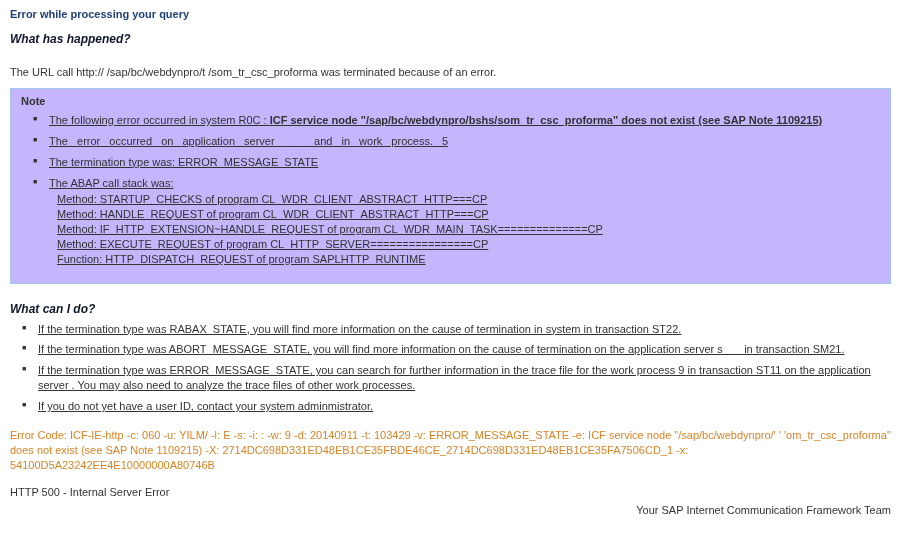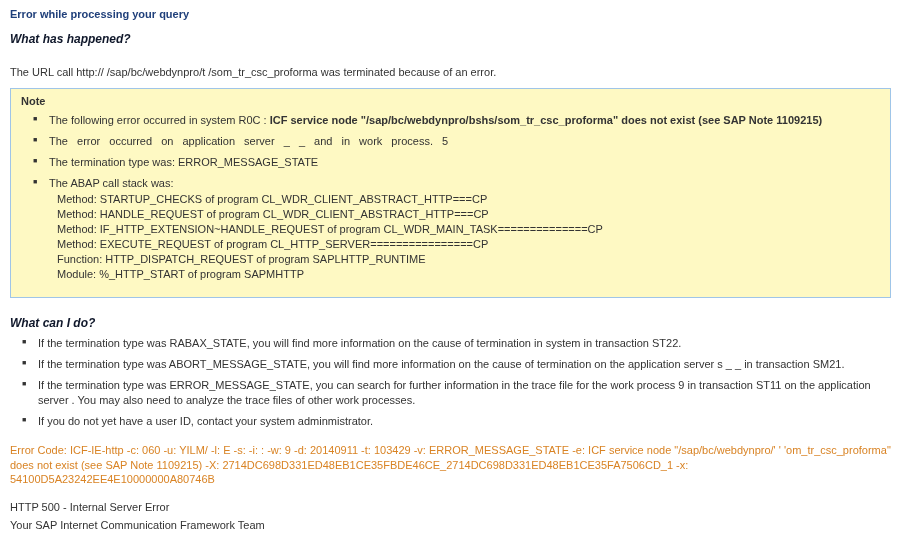--- a/index.html
+++ b/index.html
@@ -22,34 +22,35 @@
     color: #0f172a;
     font-style: italic;
     font-weight: bold;
     font-size: 12px;
     margin: 6px 0 4px 0;
   }
   .intro-line {
     margin: 20px 0 10px 0;
   }
   .note-box {
-    background: #fef9c3;
+    background: #c4b5fd;
     border: 1px solid #9fc5e8;
     padding: 6px 10px 10px 10px;
     margin: 4px 0 18px 0;
   }
   .note-label {
     font-weight: bold;
     color: #333;
     margin-bottom: 4px;
   }
   ul.bullets {
     list-style: none;
     margin: 0;
     padding: 0 0 0 28px;
+    text-decoration: underline;
   }
   ul.bullets > li {
     position: relative;
     margin: 6px 0;
     line-height: 1.35;
   }
   ul.bullets > li::before {
     content: "■";
     position: absolute;
     left: -16px;
@@ -68,20 +69,21 @@
     color: #d98324;
     margin-top: 14px;
     line-height: 1.35;
     word-break: break-word;
   }
   .footer-status {
     margin-top: 14px;
   }
   .footer-team {
     margin-top: 6px;
+    text-align: right;
   }
   .inline-gap {
     word-spacing: 6px;
   }
 </style>
 </head>
 <body>
 
 <h1 class="page-title">Error while processing your query</h1>
 
@@ -97,21 +99,20 @@
     <li class="inline-gap">The error occurred on application server              _     _          and in work process. 5</li>
     <li>The termination type was: ERROR_MESSAGE_STATE</li>
     <li>
       <span>The ABAP call stack was:</span>
       <div class="stack-lines">
         <div>Method: STARTUP_CHECKS of program CL_WDR_CLIENT_ABSTRACT_HTTP===CP</div>
         <div>Method: HANDLE_REQUEST of program CL_WDR_CLIENT_ABSTRACT_HTTP===CP</div>
         <div>Method: IF_HTTP_EXTENSION~HANDLE_REQUEST of program CL_WDR_MAIN_TASK==============CP</div>
         <div>Method: EXECUTE_REQUEST of program CL_HTTP_SERVER================CP</div>
         <div>Function: HTTP_DISPATCH_REQUEST of program SAPLHTTP_RUNTIME</div>
-        <div>Module: %_HTTP_START of program SAPMHTTP</div>
       </div>
     </li>
   </ul>
 </div>
 
 <h2 class="section-title">What can I do?</h2>
 <ul class="bullets">
   <li>If the termination type was RABAX_STATE, you will find more information on the cause of termination in system          in transaction ST22.</li>
   <li>If the termination type was ABORT_MESSAGE_STATE, you will find more information on the cause of termination on the application server s            _     _         in transaction SM21.</li>
   <li>If the termination type was ERROR_MESSAGE_STATE, you can search for further information in the trace file for the work process 9 in transaction ST11 on the application server                 . You may also need to analyze the trace files of other work processes.</li>

